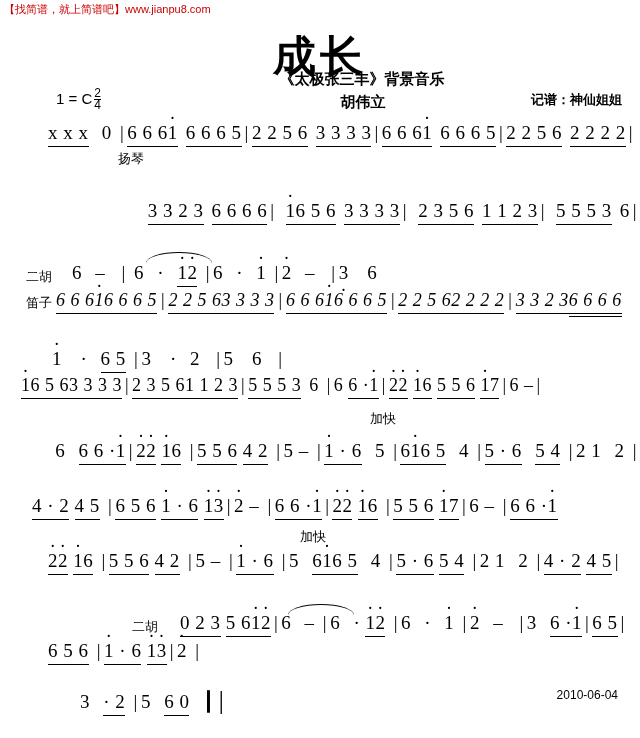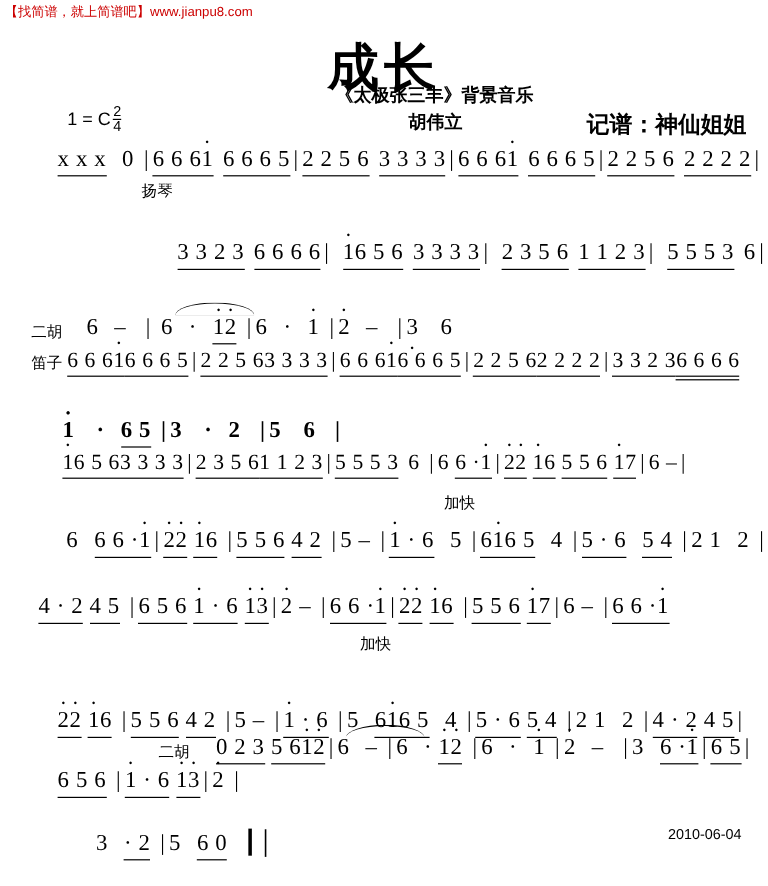--- a/index.html
+++ b/index.html
@@ -74,21 +74,21 @@
     font-size: 12px;
     margin-left: 2px;
   }
   .frac .num { display: block; }
   .frac .den { display: block; border-top: 1px solid #000; }
   .arranger {
     position: absolute;
     top: 91px;
     right: 18px;
     font-family: "DejaVu Sans", sans-serif;
-    font-size: 19px;
+    font-size: 13px;
     font-weight: bold;
   }
   .date {
     position: absolute;
     bottom: 36px;
     right: 22px;
     font-family: "Liberation Sans", sans-serif;
     font-size: 12px;
   }
   
@@ -207,53 +207,53 @@
 
 <div class="mline" style="top:262px;">
   <span class="inner" style="margin-left:72px;">
     6 <span class="sp"></span>– <span class="sp"></span><span class="bar">|</span> 6 <span class="sp"></span>· <span class="sp"></span><span class="grp"><span class="dotover">1</span><span class="dotover">2</span></span> <span class="bar">|</span>6 <span class="sp"></span>· <span class="sp"></span><span class="dotover">1</span> <span class="bar">|</span><span class="dotover">2</span> <span class="sp"></span>– <span class="sp"></span><span class="bar">|</span><span class="dotunder">3</span> <span class="sp"></span> 6
   </span>
 </div>
 <div class="instr" style="top:268px; left:26px;">二胡</div>
 <div class="slur" style="top:252px; left:146px; width:66px;"></div>
 
 <div class="mline" style="top:290px; font-size:18px;">
-  <span class="inner" style="margin-left:56px;">
+  <span class="inner" style="margin-left:56px;font-style:italic;">
     <span class="grp">6 6 6<span class="dotover">1</span></span><span class="grp">6 6 6 5</span><span class="bar">|</span><span class="grp">2 2 5 6</span><span class="grp">3 3 3 3</span><span class="bar">|</span><span class="grp">6 6 6<span class="dotover">1</span></span><span class="grp">6 6 6 5</span><span class="bar">|</span><span class="grp">2 2 5 6</span><span class="grp">2 2 2 2</span><span class="bar">|</span><span class="grp">3 3 2 3</span><span class="grp2">6 6 6 6</span>
   </span>
 </div>
 <div class="instr" style="top:294px; left:26px;">笛子</div>
 
-<div class="mline" style="top:348px;font-weight:bold;">
+<div class="mline" style="top:348px;">
   <span class="inner" style="margin-left:52px;">
     <span class="dotover">1</span> <span class="sp"></span> · <span class="sp"></span><span class="grp">6 5</span> <span class="bar">|</span>3 <span class="sp"></span> · <span class="sp"></span>2 <span class="sp"></span><span class="bar">|</span>5 <span class="sp"></span> 6 <span class="sp"></span><span class="bar">|</span>
   </span>
 </div>
 
 <div class="mline" style="top:375px; font-size:18px;">
-  <span class="inner" style="margin-left:52px;">
+  <span class="inner" style="margin-left:21px;">
     <span class="grp"><span class="dotover">1</span>6 5 6</span><span class="grp">3 3 3 3</span><span class="bar">|</span><span class="grp">2 3 5 6</span><span class="grp">1 1 2 3</span><span class="bar">|</span><span class="grp">5 5 5 3</span><span class="sp"></span>6 <span class="bar">|</span>6 <span class="grp">6 ·<span class="dotover">1</span></span><span class="bar">|</span><span class="grp"><span class="dotover">2</span><span class="dotover">2</span></span> <span class="grp"><span class="dotover">1</span>6</span> <span class="grp">5 5 6</span> <span class="grp"><span class="dotover">1</span>7</span><span class="bar">|</span>6 –<span class="bar">|</span>
   </span>
 </div>
 <div class="instr" style="top:410px; left:370px;">加快</div>
 
 <div class="mline" style="top:440px;text-align:right;">
   <span class="inner" style="margin-left:52px;">
     6 <span class="sp"></span><span class="grp">6 6 ·<span class="dotover">1</span></span><span class="bar">|</span><span class="grp"><span class="dotover">2</span><span class="dotover">2</span></span> <span class="grp"><span class="dotover">1</span>6</span> <span class="bar">|</span><span class="grp">5 5 6</span> <span class="grp">4 2</span> <span class="bar">|</span>5 – <span class="bar">|</span><span class="grp"><span class="dotover">1</span> · 6</span> <span class="sp"></span>5 <span class="bar">|</span><span class="grp">6<span class="dotover">1</span>6 5</span> <span class="sp"></span>4 <span class="bar">|</span><span class="grp">5 · 6</span> <span class="sp"></span><span class="grp">5 4</span> <span class="bar">|</span>2 1 <span class="sp"></span>2 <span class="bar">|</span>
   </span>
 </div>
 
 <div class="mline" style="top:495px;">
   <span class="inner" style="margin-left:32px;">
     <span class="grp">4 · 2</span> <span class="grp">4 5</span> <span class="bar">|</span><span class="grp">6 5 6</span> <span class="grp"><span class="dotover">1</span> · 6</span> <span class="grp"><span class="dotover">1</span><span class="dotover">3</span></span><span class="bar">|</span><span class="dotover">2</span> – <span class="bar">|</span><span class="grp">6 6 ·<span class="dotover">1</span></span><span class="bar">|</span><span class="grp"><span class="dotover">2</span><span class="dotover">2</span></span> <span class="grp"><span class="dotover">1</span>6</span> <span class="bar">|</span><span class="grp">5 5 6</span> <span class="grp"><span class="dotover">1</span>7</span><span class="bar">|</span>6 – <span class="bar">|</span><span class="grp">6 6 ·<span class="dotover">1</span></span>
   </span>
 </div>
 <div class="instr" style="top:528px; left:300px;">加快</div>
 
-<div class="mline" style="top:550px;margin-top:40px;">
+<div class="mline" style="top:550px;">
   <span class="inner" style="margin-left:48px;">
     <span class="grp"><span class="dotover">2</span><span class="dotover">2</span></span> <span class="grp"><span class="dotover">1</span>6</span> <span class="bar">|</span><span class="grp">5 5 6</span> <span class="grp">4 2</span> <span class="bar">|</span>5 – <span class="bar">|</span><span class="grp"><span class="dotover">1</span> · 6</span> <span class="bar">|</span>5 <span class="sp"></span><span class="grp">6<span class="dotover">1</span>6 5</span> <span class="sp"></span>4 <span class="bar">|</span><span class="grp">5 · 6</span> <span class="grp">5 4</span> <span class="bar">|</span>2 1 <span class="sp"></span>2 <span class="bar">|</span><span class="grp">4 · 2</span> <span class="grp">4 5</span><span class="bar">|</span>
   </span>
 </div>
 
 <div class="mline" style="top:612px;">
   <span class="inner" style="margin-left:180px;">
     <span class="grp">0 2 3</span> <span class="grp">5 6<span class="dotover">1</span><span class="dotover">2</span></span><span class="bar">|</span>6 <span class="sp"></span>– <span class="bar">|</span>6 <span class="sp"></span>· <span class="grp"><span class="dotover">1</span><span class="dotover">2</span></span> <span class="bar">|</span>6 <span class="sp"></span>· <span class="sp"></span><span class="dotover">1</span> <span class="bar">|</span><span class="dotover">2</span> <span class="sp"></span>– <span class="sp"></span><span class="bar">|</span>3 <span class="sp"></span><span class="grp">6 ·<span class="dotover">1</span></span><span class="bar">|</span><span class="grp">6 5</span><span class="bar">|</span>
   </span>
 </div>

